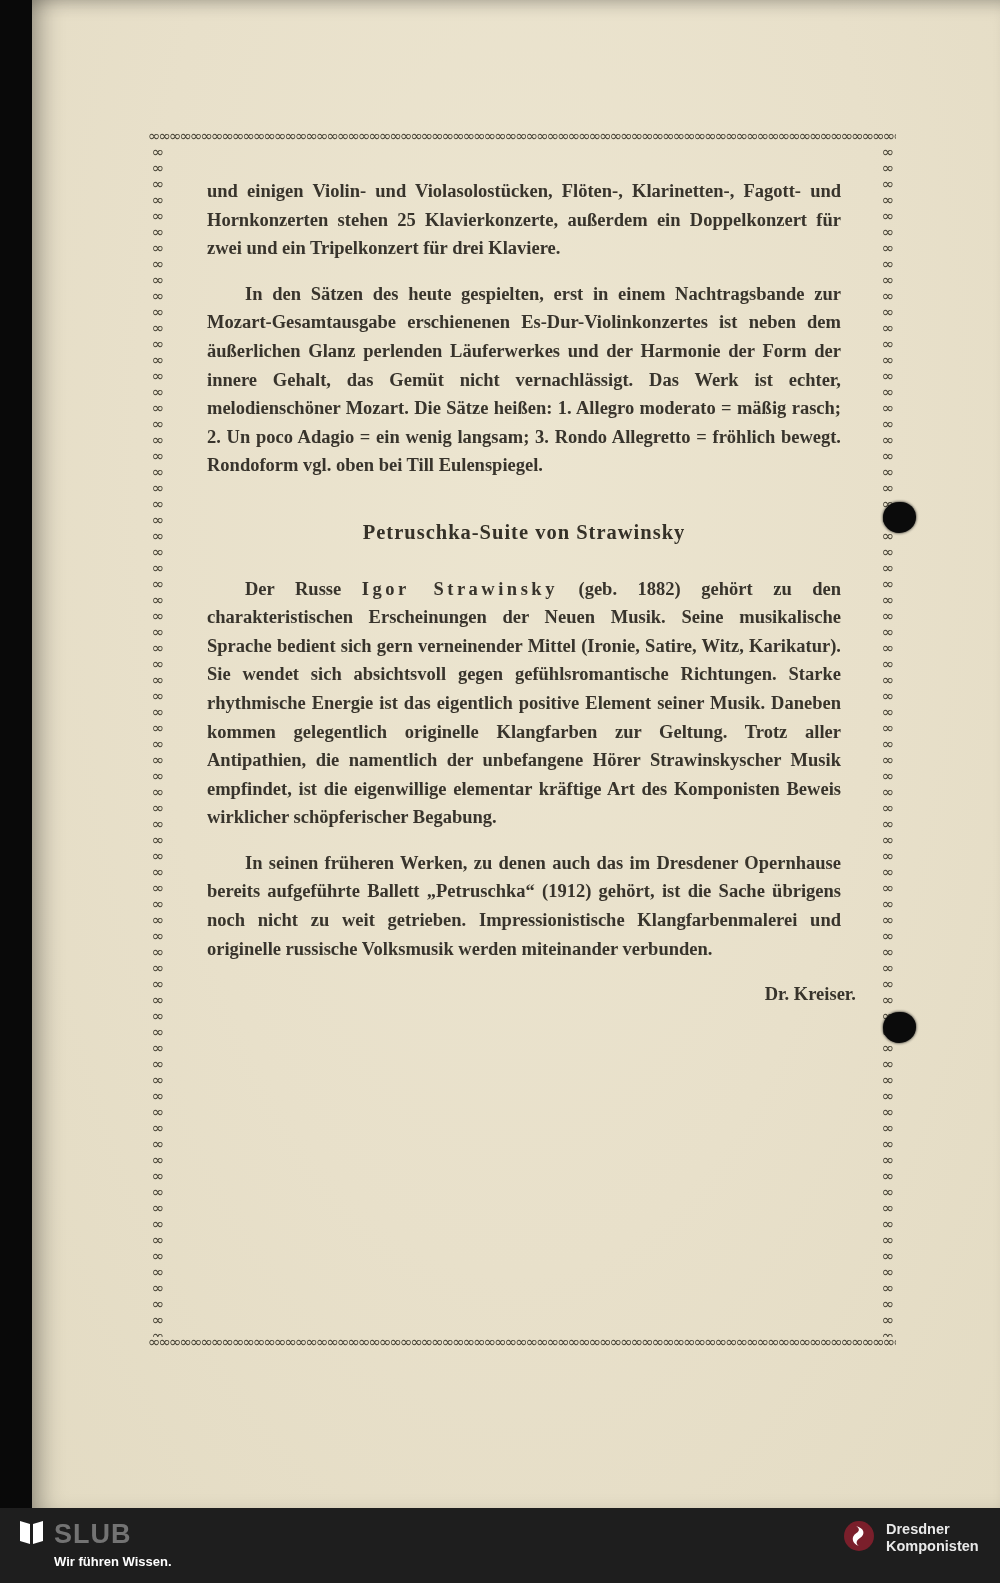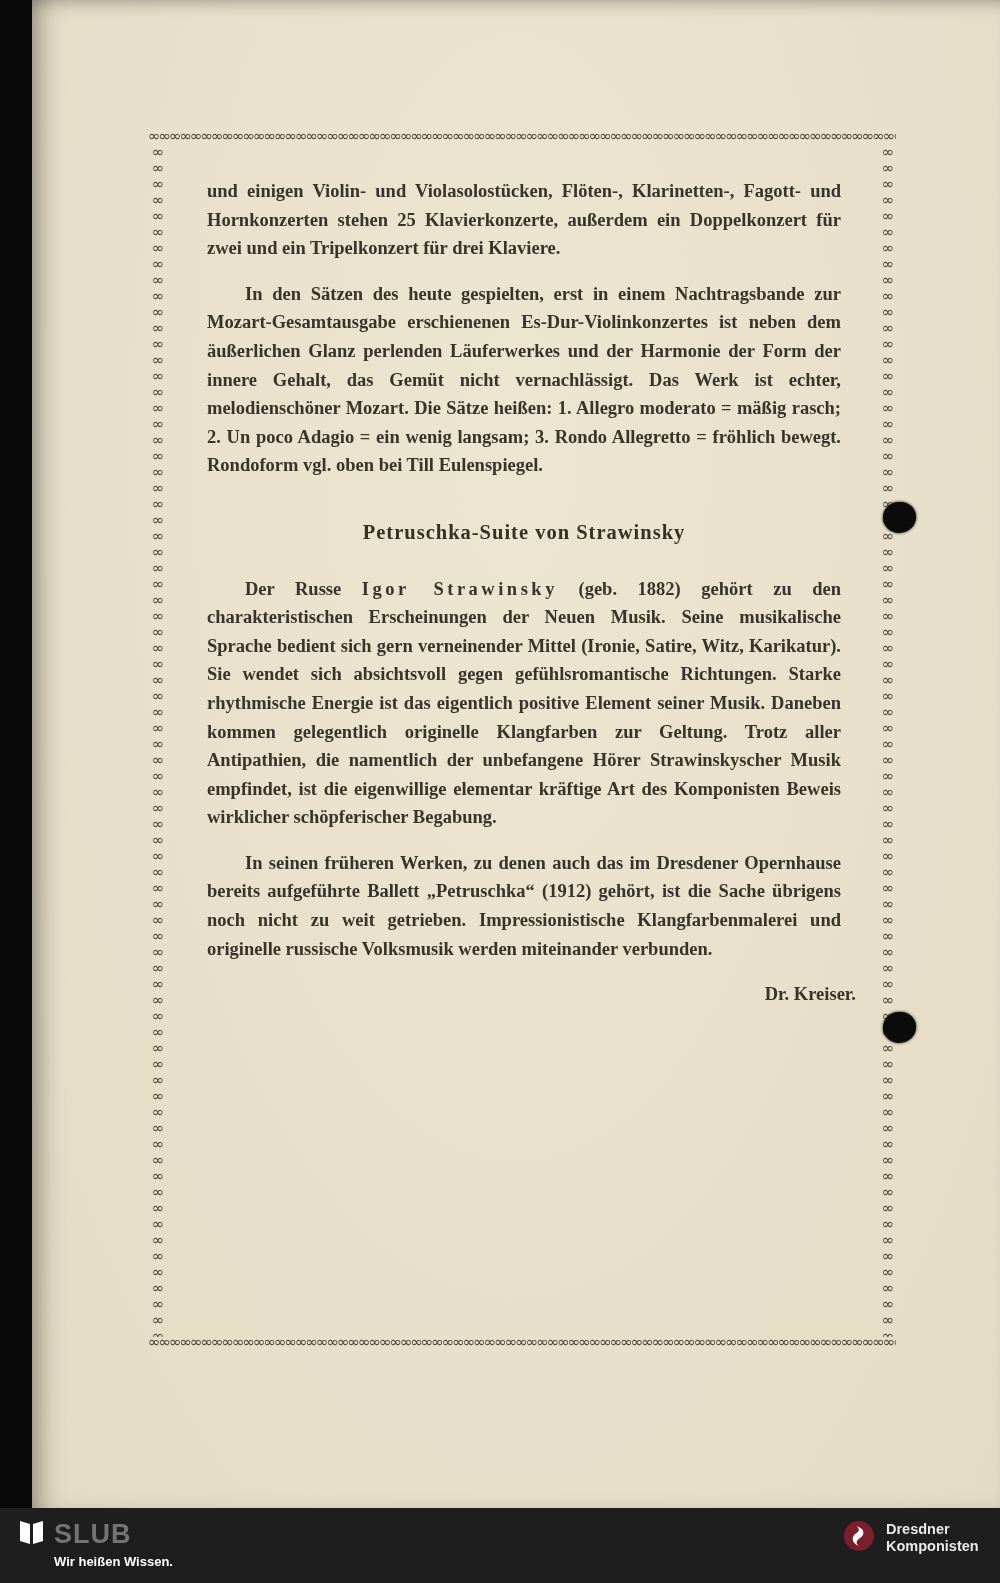--- a/index.html
+++ b/index.html
@@ -106,21 +106,21 @@
 
     <div class="slub">
       <span>
         <svg width="27" height="31" viewBox="0 0 27 31">
           <path d="M2 4 L12 7 L12 27 L2 24 Z" fill="#ffffff"></path>
           <path d="M25 4 L15 7 L15 27 L25 24 Z" fill="#ffffff"></path>
         </svg>
       </span>
       <span class="slub-name">SLUB</span>
     </div>
-    <div class="slub-tagline">Wir heißen Wissen.</div>
+    <div class="slub-tagline">Wir führen Wissen.</div>
 
     <div class="partner">
       <span>
         <svg width="32" height="32" viewBox="0 0 32 32">
           <circle cx="16" cy="16" r="15" fill="#7a1f2b"></circle>
           <path d="M13 6 C 21 8, 23 14, 17 18 C 13 20.5, 12.5 24, 16 26 C 9 24, 7.5 16.5, 13.5 13 C 17 11, 16.5 8, 13 6 Z" fill="#ffffff"></path>
         </svg>
       </span>
       <span class="partner-text">
         <div>Dresdner</div>

